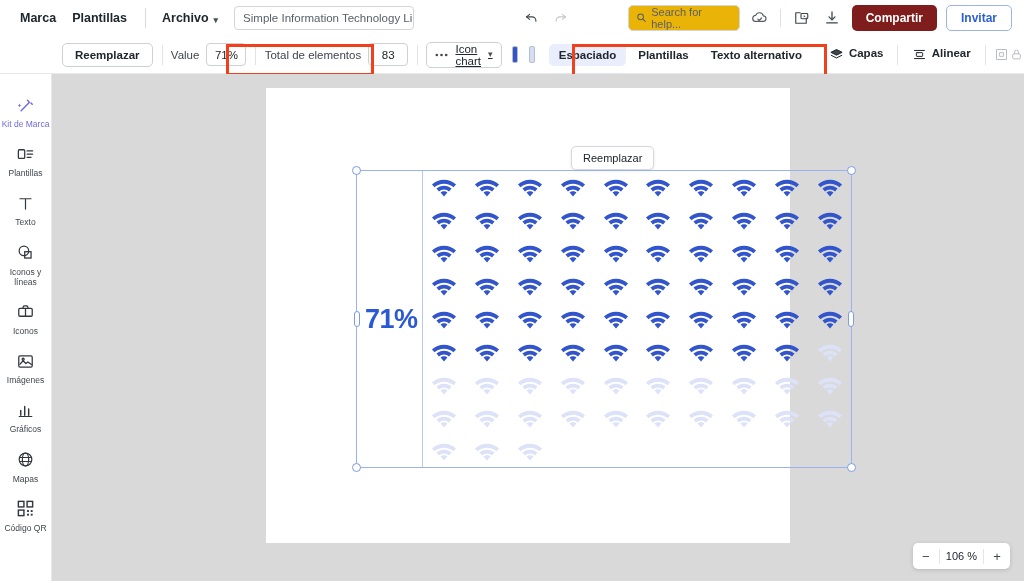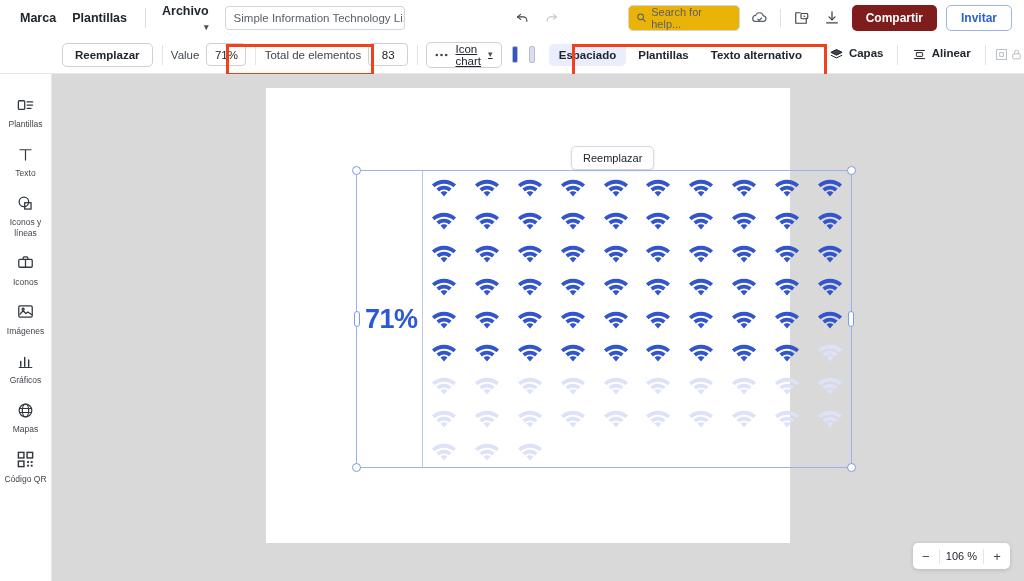--- a/index.html
+++ b/index.html
@@ -17,21 +17,21 @@
     padding: 0 12px; border-bottom: 1px solid #ffffff;
   }
   .tb-link {
     font-size: 12.5px; font-weight: bold; color: #20262e;
     padding: 0 8px; cursor: pointer; white-space: nowrap;
   }
   .tb-sep { width: 1px; height: 20px; background: #d9dce1; margin: 0 10px; }
   .tb-file {
     display: flex; align-items: flex-end; gap: 5px;
     font-size: 12.5px; font-weight: bold; color: #20262e;
-    padding: 0 6px; cursor: pointer; flex-direction: column;
+    padding: 0 6px; cursor: pointer;
   }
   .caret { font-size: 9px; color: #4a5159; line-height: 1; }
   .titlefield {
     margin-left: 10px; width: 180px; height: 24px;
     border: 1px solid #d2d5da; border-radius: 4px; background: #fff;
     display: flex; align-items: center; padding: 0 8px;
     font-size: 11.5px; color: #5a6067; overflow: hidden; white-space: nowrap;
     cursor: text;
   }
   .undo-redo { display: flex; align-items: center; gap: 14px; margin-left: 110px; }
@@ -328,20 +328,30 @@
       <div class="slider-thumb" id="sl-thumb" style="left: calc(47% - 6px);"></div>
     </div>
     <div class="sp-val">14</div>
   </div>
 
   <div class="redbox" style="left:226px;top:44px;width:148px;height:32px;"></div>
   <div class="redbox" style="left:572px;top:44px;width:255px;height:74px;"></div>
 
   <div class="sidebar">
 
+    <div class="sb-item active">
+      <span class="sb-ico">
+        <svg width="19" height="19" viewBox="0 0 24 24" fill="none" stroke="#6f6ae0" stroke-width="1.8" stroke-linecap="round">
+          <path d="M6.5 18.5 17 8"></path>
+            <path d="M14.5 5.5l1.5 1.5M19 9l1.5 1.5"></path>
+          <path d="M4.5 9.5l.7 1.8 1.8.7-1.8.7-.7 1.8-.7-1.8-1.8-.7 1.8-.7z" fill="#6f6ae0" stroke="none"></path>
+        </svg>
+      </span>
+      <span class="sb-label">Kit de Marca</span>
+    </div>
 
     <div class="sb-item">
       <span class="sb-ico">
         <svg width="19" height="19" viewBox="0 0 24 24" fill="none" stroke="#31373e" stroke-width="1.6" stroke-linecap="round">
           <rect x="3" y="6" width="8" height="11" rx="1.2"></rect>
             <path d="M14 7.5h7M14 11.5h7M14 15.5h5"></path>
         </svg>
       </span>
       <span class="sb-label">Plantillas</span>
     </div>

